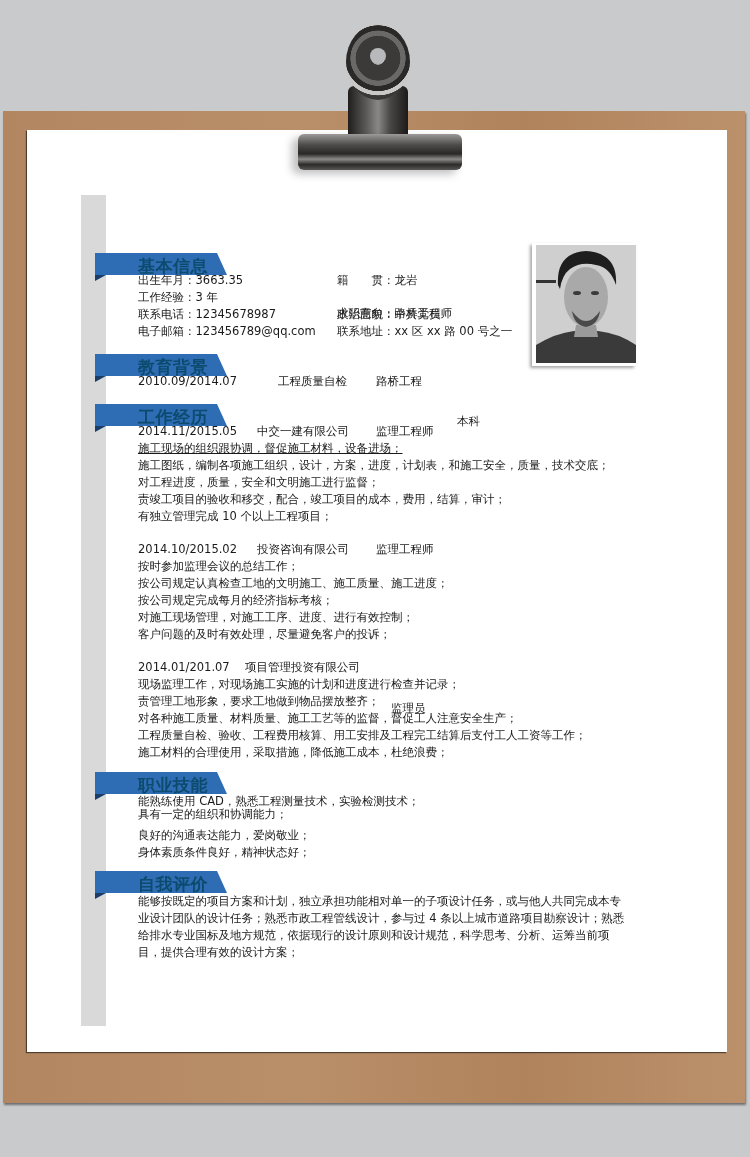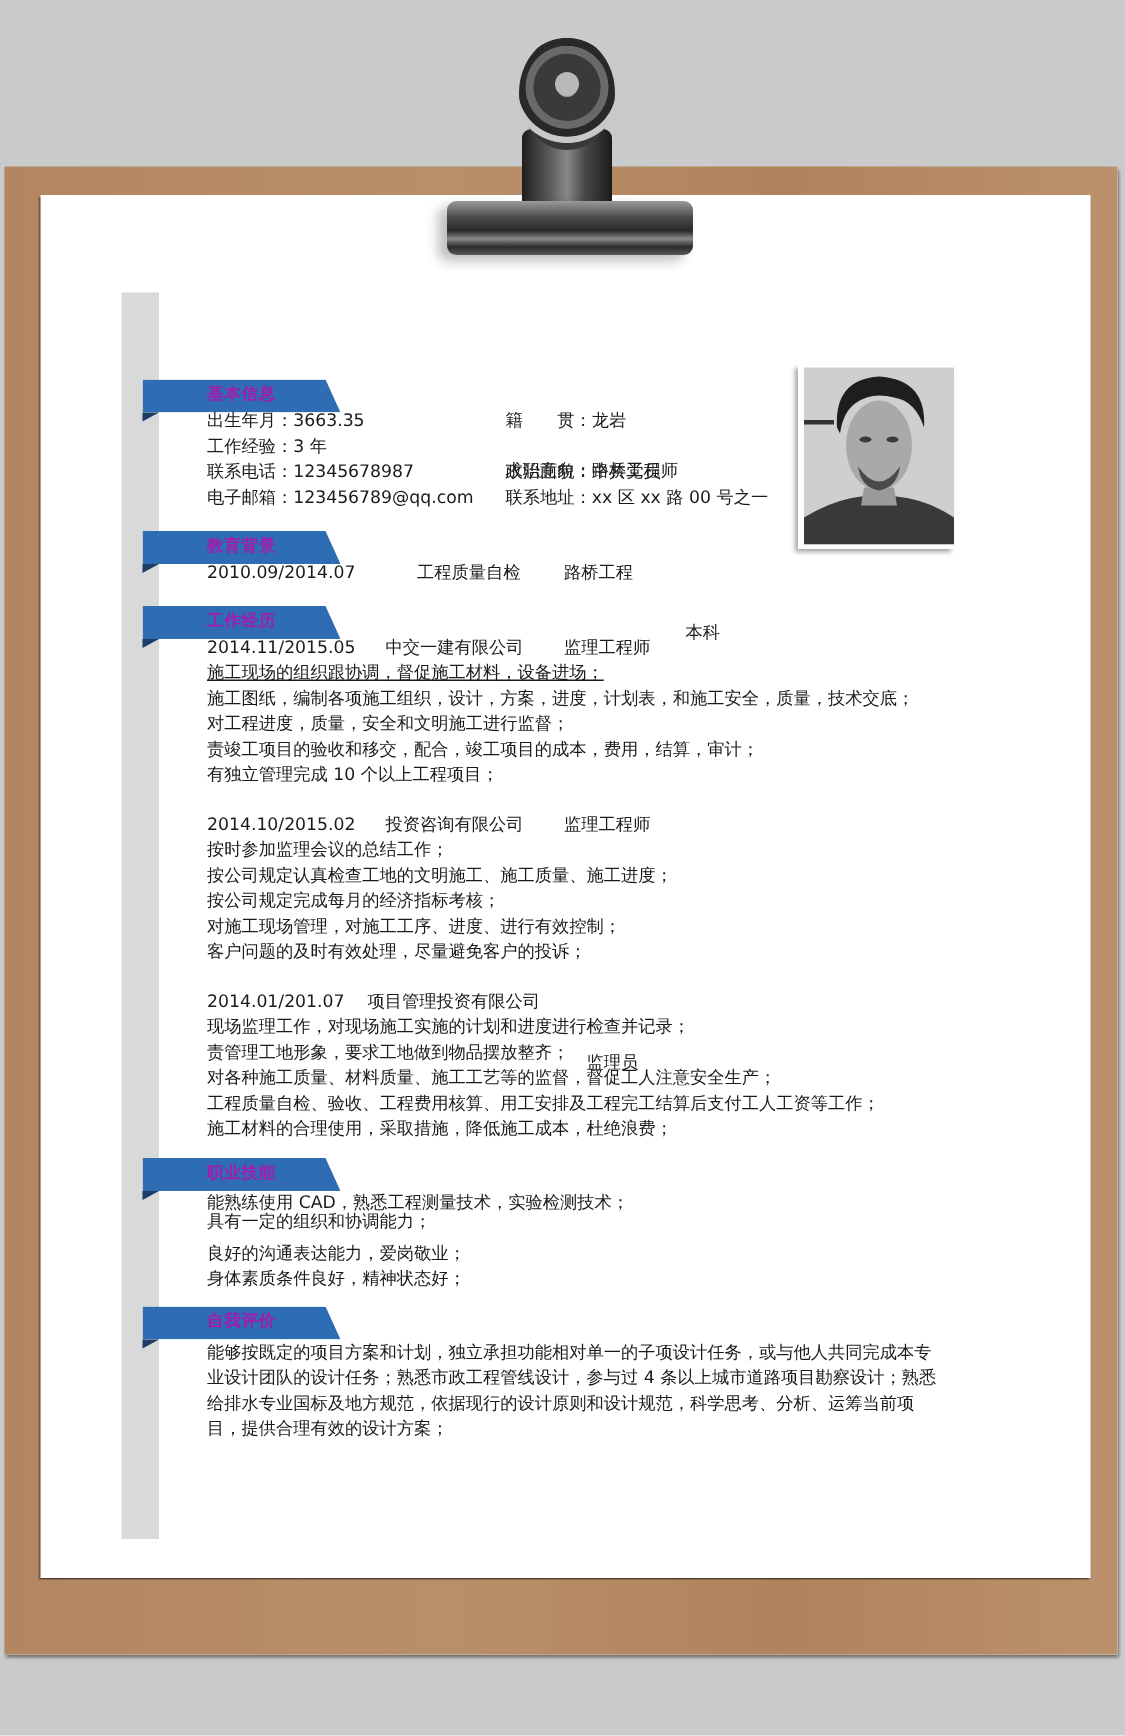--- a/index.html
+++ b/index.html
@@ -52,22 +52,22 @@
     position:absolute; left:0; top:0; width:132px; height:22px;
     background:#2e6cb4;
     clip-path:polygon(0 0, 122px 0, 132px 22px, 0 22px);
   }
   .ribbon .fold {
     position:absolute; left:0; top:22px; width:0; height:0;
     border-top:6px solid #1b3e68; border-left:11px solid transparent;
     transform:scaleX(-1); left:0;
   }
   .ribbon .title {
-    position:absolute; left:43px; top:2px; font-size:11px; font-weight:bold;
-    color:#a21caf; letter-spacing:0.5px; white-space:nowrap;
+    position:absolute; left:43px; top:2px; font-size:17px; font-weight:bold;
+    color:#0c4a6e; letter-spacing:0.5px; white-space:nowrap;
   }
   .txt { position:absolute; font-size:11.5px; line-height:17px; white-space:nowrap; color:#1a1a1a; }
   .para { position:absolute; font-size:11.5px; line-height:17px; color:#1a1a1a; }
   .photo-wrap {
     position:absolute; left:532px; top:243px; width:104px; height:123px;
     background:#fff; box-shadow:-2px 2px 3px rgba(0,0,0,0.35);
   }
   .photo {
     position:absolute; left:4px; top:2px; width:100px; height:118px; overflow:hidden;
     background:linear-gradient(180deg,#d9d9d9 0%,#bcbcbc 100%);

